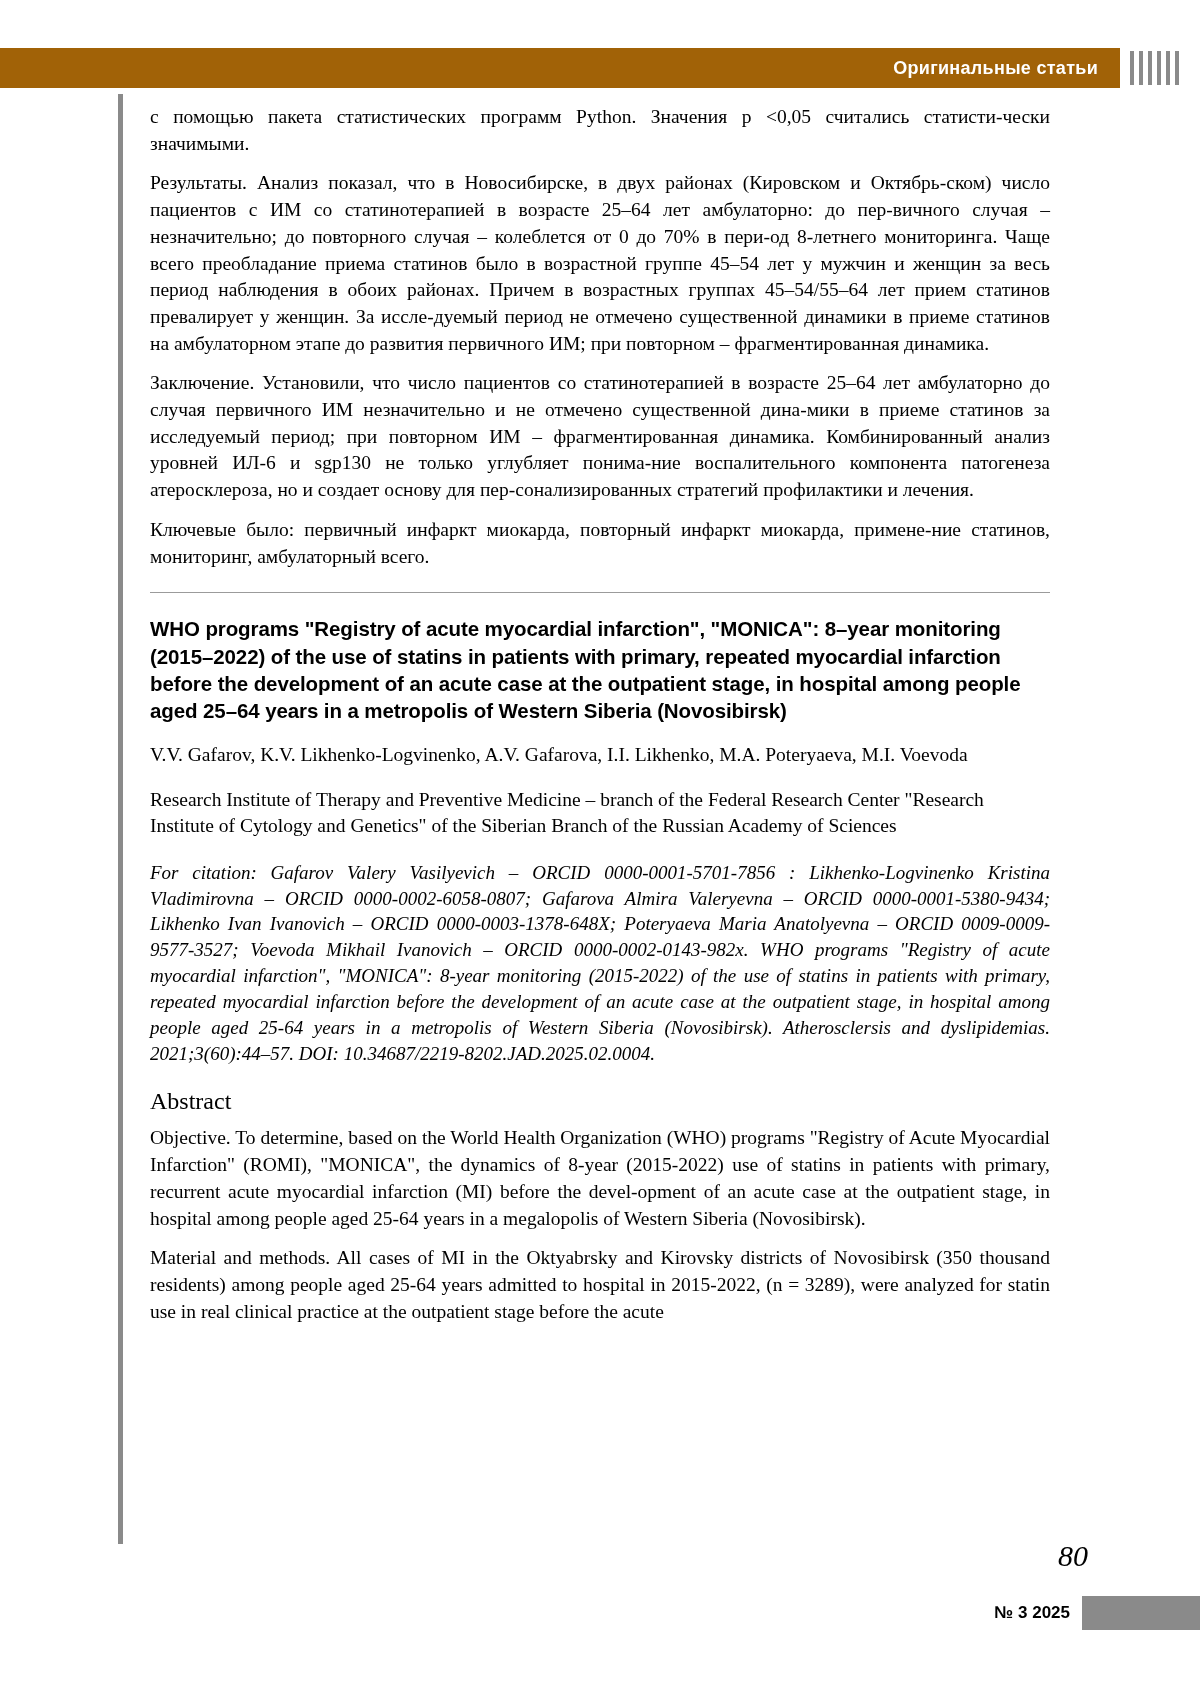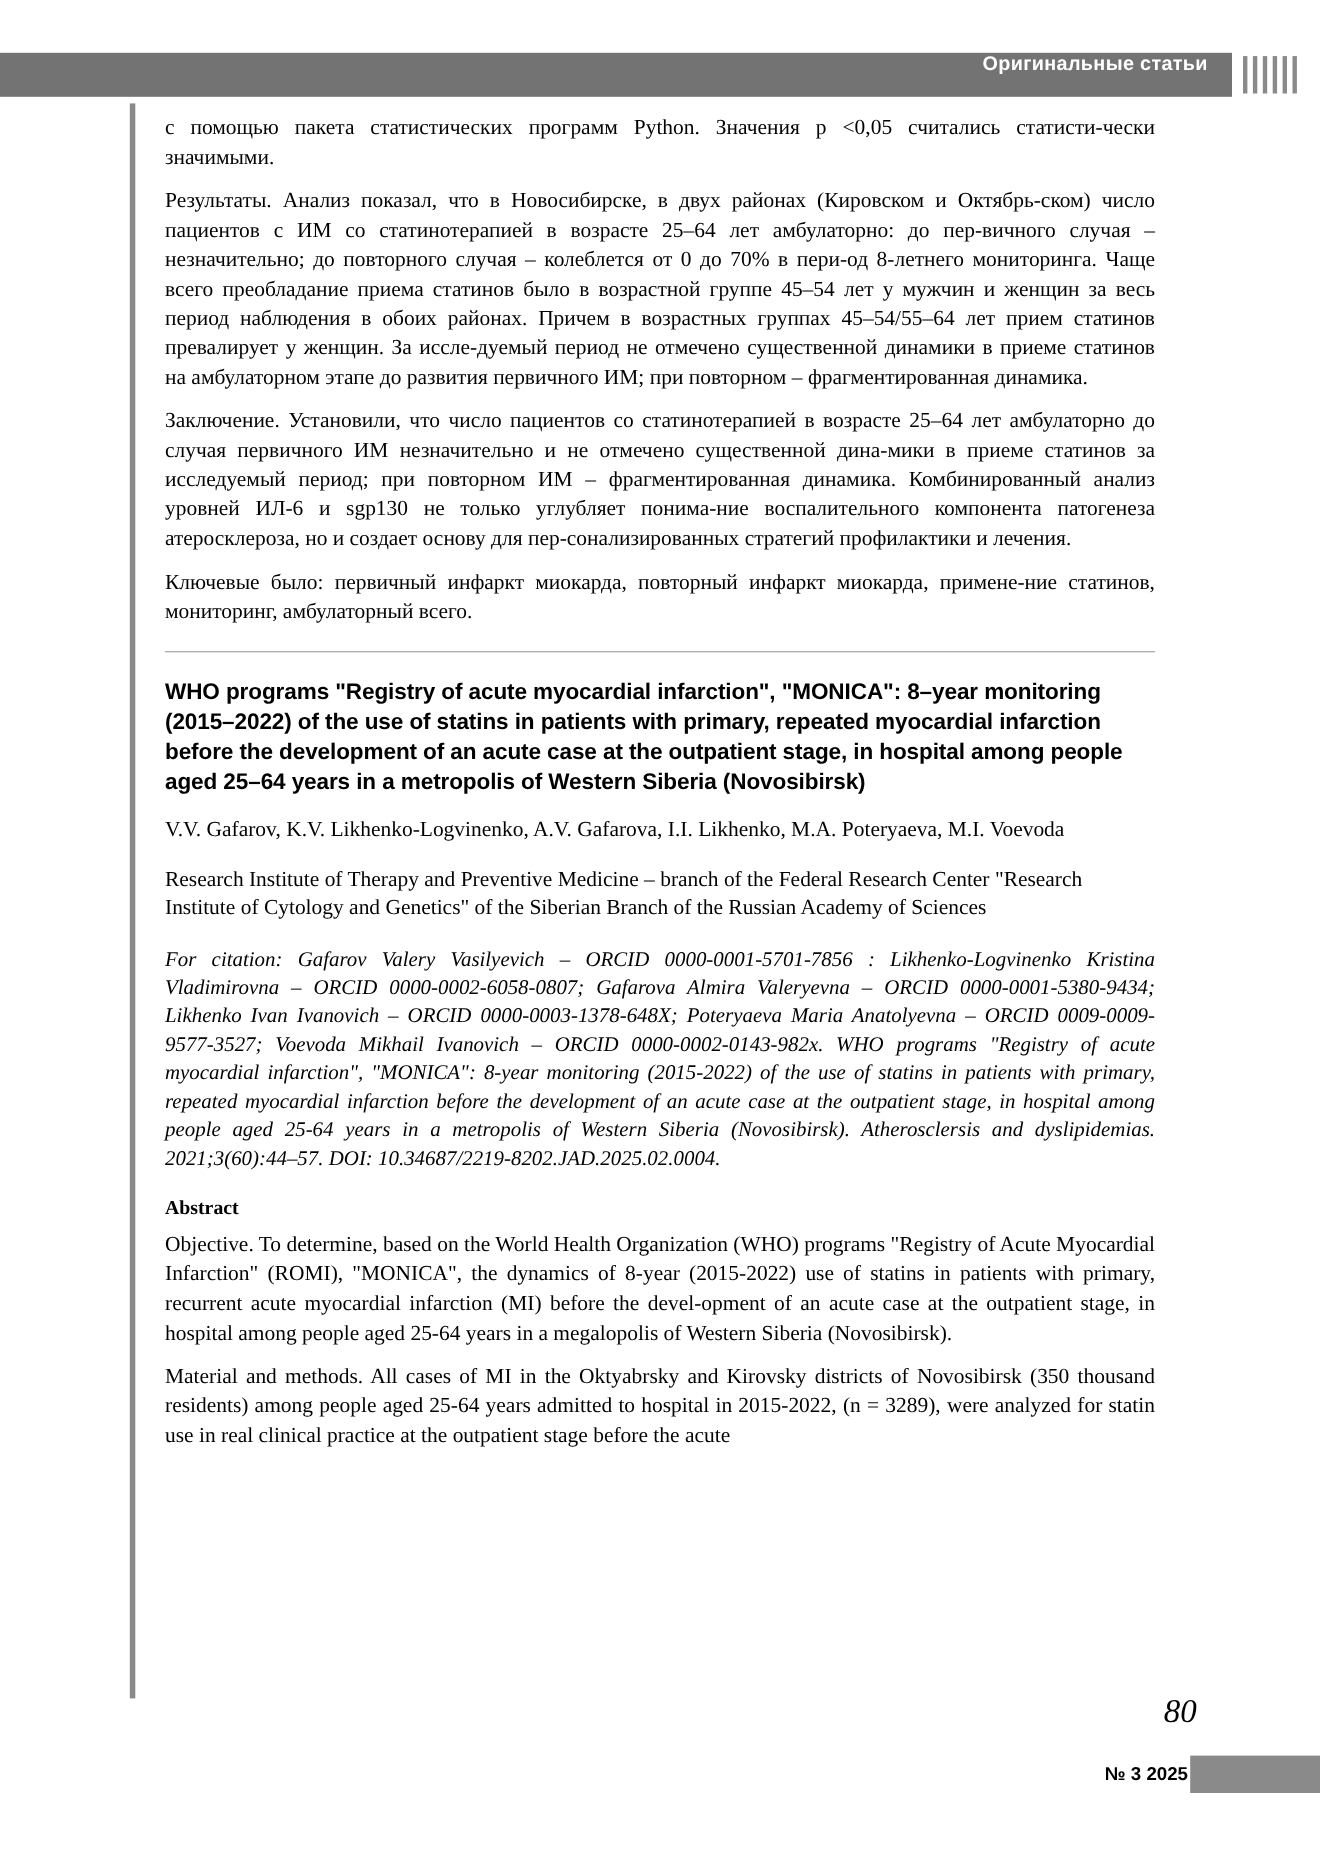--- a/index.html
+++ b/index.html
@@ -28,23 +28,23 @@
     position: absolute;
     left: 0;
     top: 48px;
     width: 1200px;
     height: 40px;
     display: flex;
     align-items: stretch;
   }
   .header-fill {
     flex: 1 1 auto;
-    background: #737373;
-    display: flex;
-    align-items: flex-start;
+    background: #a16207;
+    display: flex;
+    align-items: center;
     justify-content: flex-end;
   }
   .header-title {
     color: #ffffff;
     font-family: "Liberation Sans", sans-serif;
     font-size: 18px;
     font-weight: bold;
     letter-spacing: 0.3px;
     padding-right: 22px;
     white-space: nowrap;
@@ -124,22 +124,22 @@
 
   .citation {
     font-style: italic;
     font-size: 19px;
     line-height: 1.36;
     text-align: justify;
     margin: 16px 0 22px 0;
   }
 
   .abstract-head {
-    font-weight: bold;
-    font-size: 18px;
+    font-weight: normal;
+    font-size: 24px;
     margin: 0 0 10px 0;
   }
 
   
   .page-number {
     position: absolute;
     right: 112px;
     top: 1539px;
     font-family: "Liberation Serif", serif;
     font-style: italic;
@@ -160,21 +160,21 @@
     background: #ffffff;
     display: flex;
     align-items: center;
     justify-content: flex-end;
   }
   .footer-issue {
     font-family: "Liberation Sans", sans-serif;
     font-weight: bold;
     font-size: 17px;
     color: #000;
-    padding-right: 2px;
+    padding-right: 12px;
     white-space: nowrap;
     text-align: center;
   }
   .footer-right {
     width: 118px;
     background: #8a8a8a;
   }
 </style>
 </head>
 <body>

